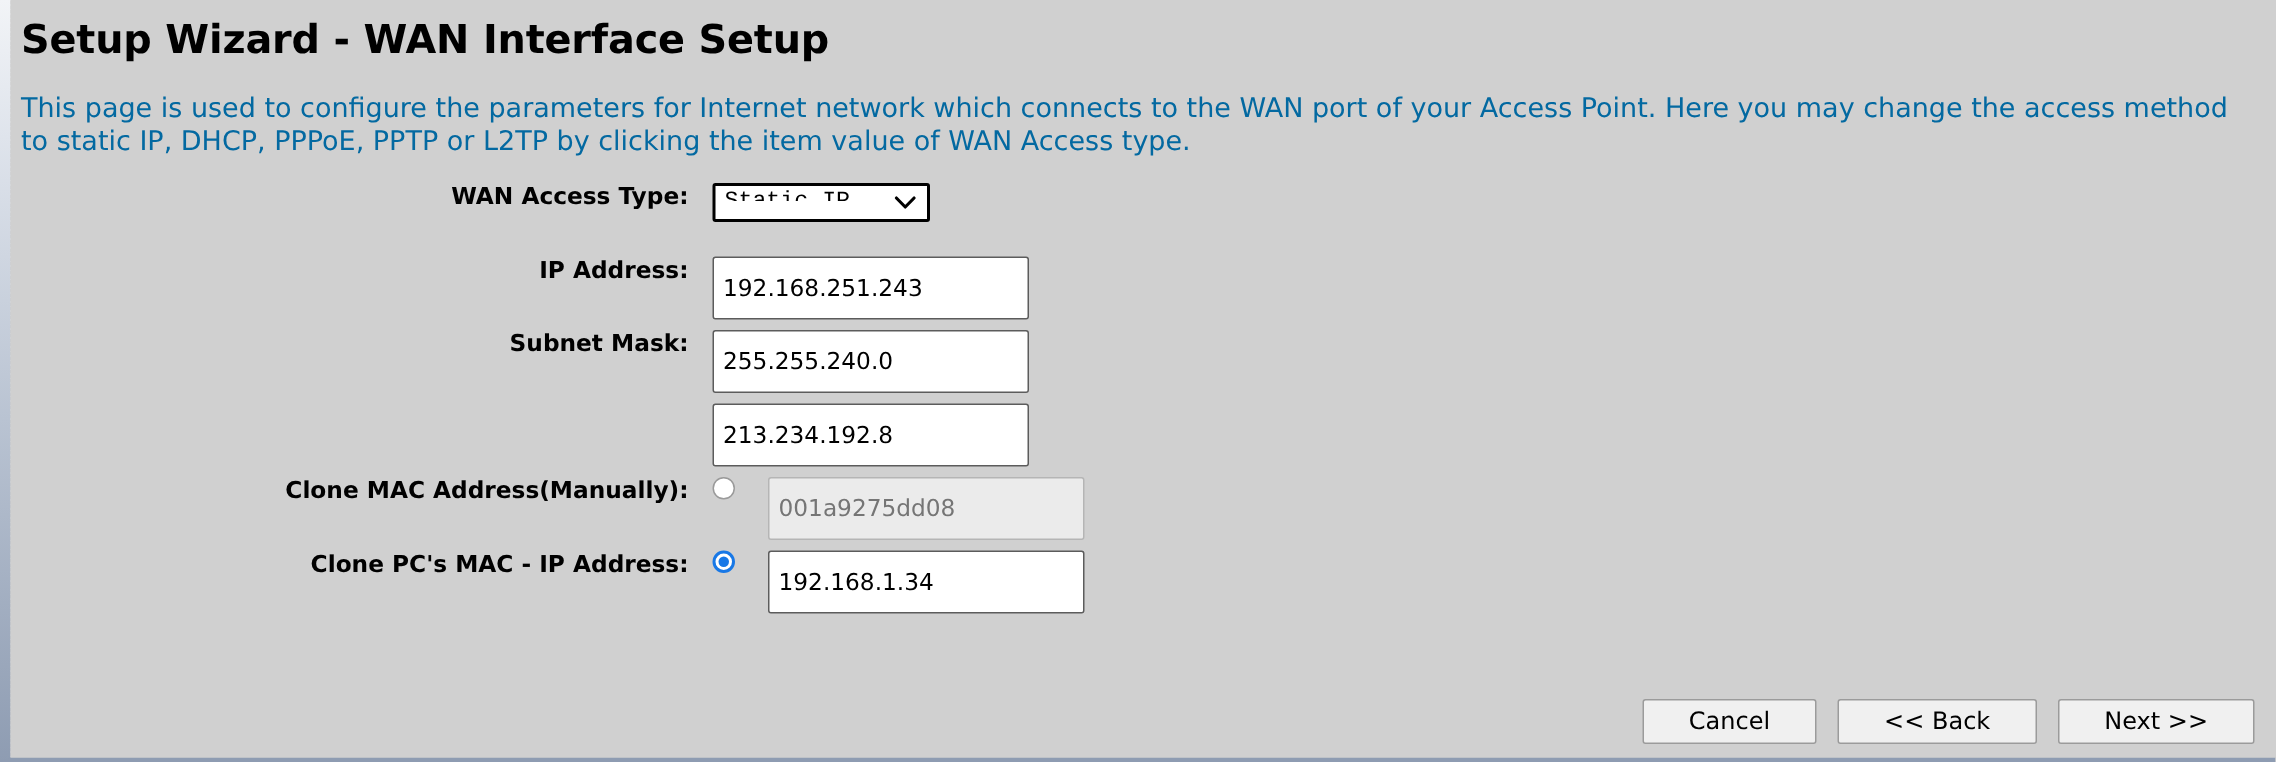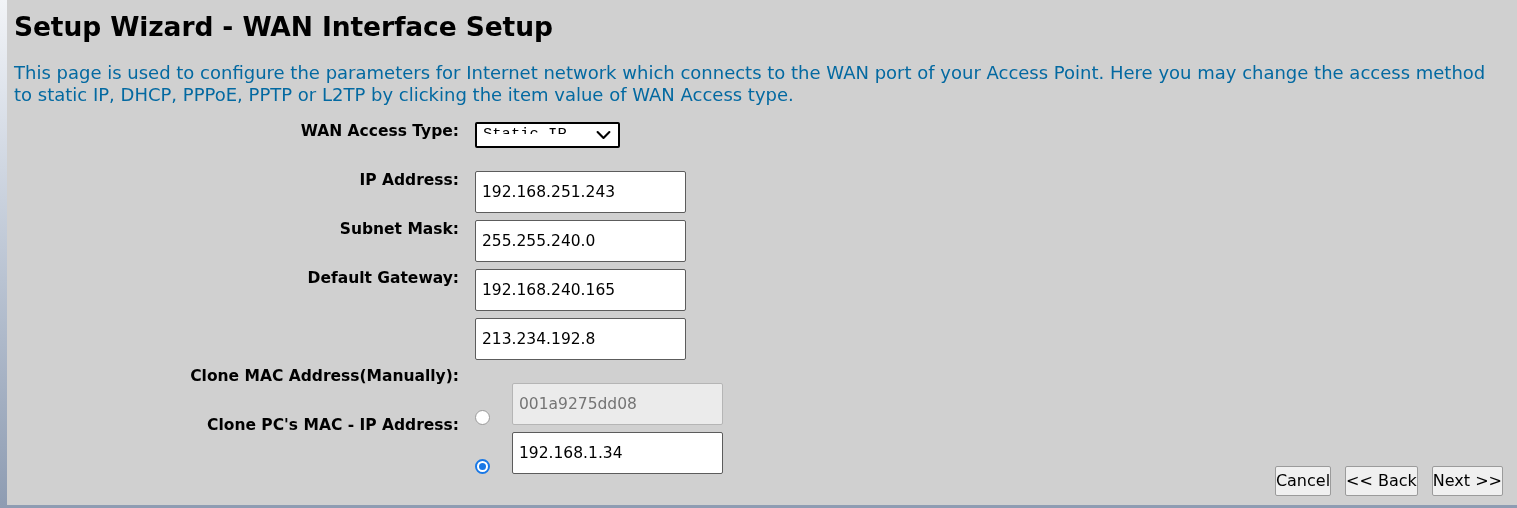--- a/index.html
+++ b/index.html
@@ -135,22 +135,21 @@
   input.txt:disabled,
   input.txt.disabled {
     background: #ebebeb;
     color: #757575;
     border: 1px solid #b5b5b5;
   }
 
   
   .radio-row .row-control {
     display: flex;
-    align-items: flex-end;
-    margin-top: 16px;
+    align-items: flex-start;
   }
   .radio {
     position: relative;
     width: 15px;
     height: 15px;
     border-radius: 50%;
     box-sizing: border-box;
     flex: 0 0 auto;
     margin-right: 22px;
   }
@@ -184,21 +183,21 @@
     gap: 14px;
   }
   .btn {
     font-family: "DejaVu Sans", "Liberation Sans", sans-serif;
     font-size: 16px;
     color: #000000;
     background: #f0f0f0;
     border: 1px solid #9b9b9b;
     border-radius: 2px;
     height: 30px;
-    padding: 0 0;
+    padding: 0 30px;
     line-height: 28px;
     cursor: pointer;
     white-space: nowrap;
   }
 </style>
 </head>
 <body>
 
 <div id="page">
   <div id="inner">
@@ -232,26 +231,20 @@
         </div>
       </div>
 
       <div class="form-row">
         <div class="row-label">Subnet Mask:</div>
         <div class="row-control">
           <input class="txt" type="text" value="255.255.240.0" style="">
         </div>
       </div>
 
-      <div class="form-row">
-        <div class="row-label">Default Gateway:</div>
-        <div class="row-control">
-          <input class="txt" type="text" value="192.168.240.165" style="">
-        </div>
-      </div>
 
       <div class="form-row">
         <div class="row-control">
           <input class="txt" type="text" value="213.234.192.8" style="">
         </div>
       </div>
 
       <div class="form-row radio-row">
         <div class="row-label">Clone MAC Address(Manually):</div>
         <div class="row-control">

